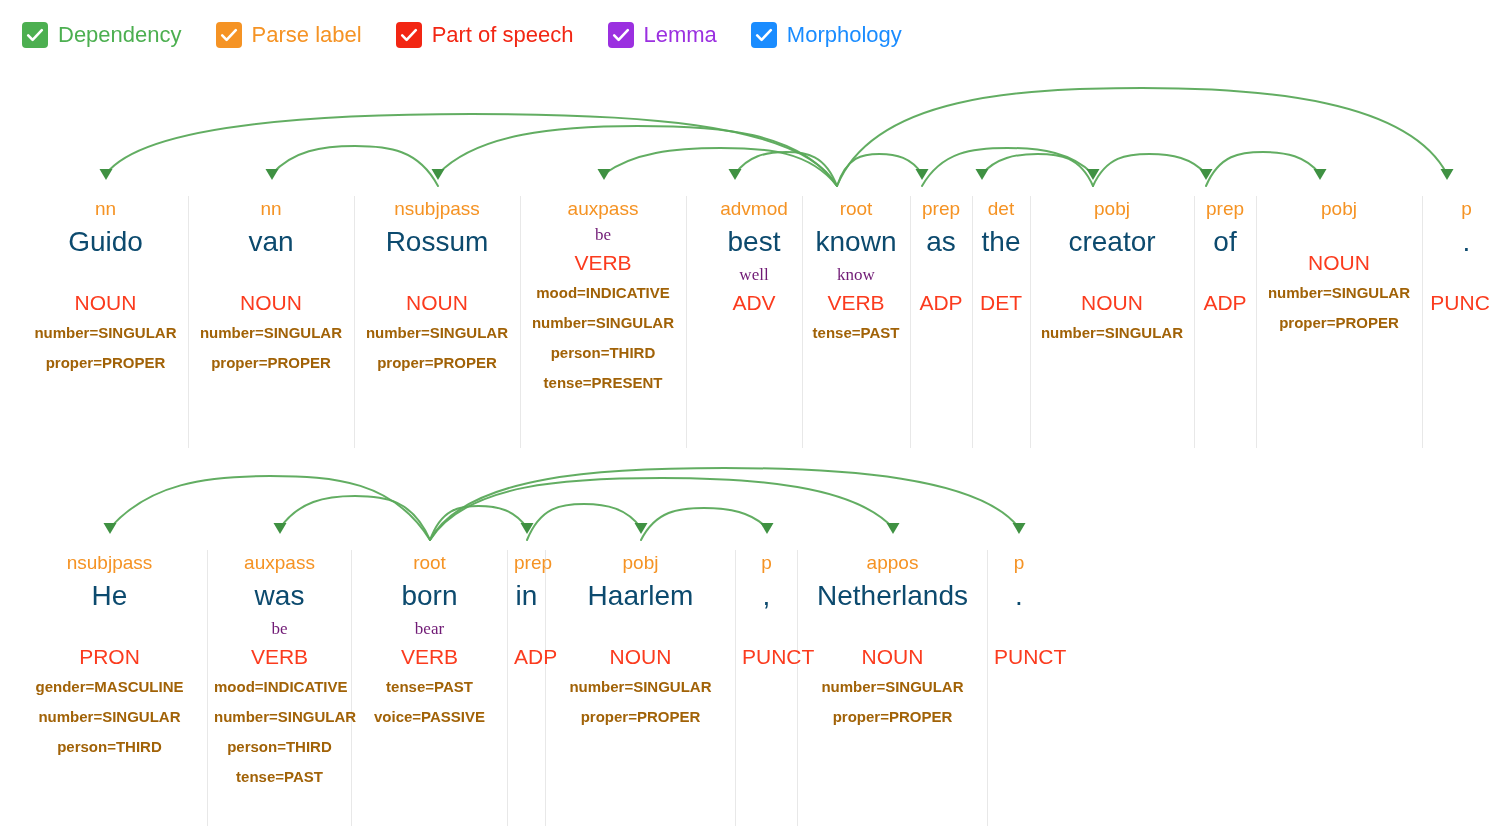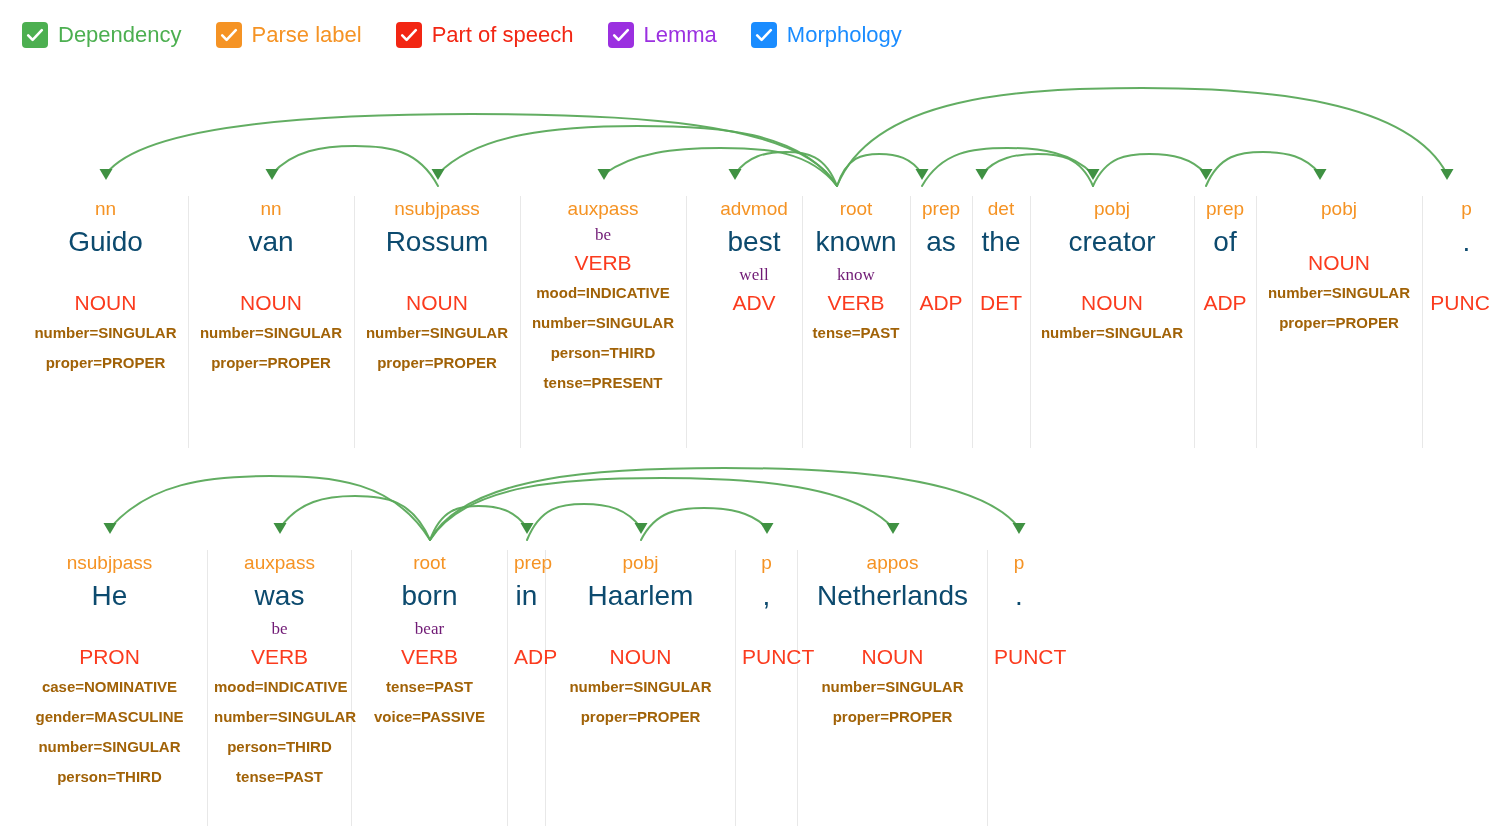--- a/index.html
+++ b/index.html
@@ -253,21 +253,20 @@
           <path d="M 1012.5 83 L 1019 94 L 1025.5 83 Z" fill="#3f9142"></path>
         </svg>
       </div>
       <div class="cols" style="top: 110px;">
         <div style="width: 12px; flex: 0 0 auto;"></div>
         <div class="col" style="width: 196px; flex: 0 0 196px; height: 276px;">
           <div class="c-dep">nsubjpass</div>
           <div class="c-word">He</div>
           <div class="c-lemma empty">-</div>
           <div class="c-pos">PRON</div>
-          <div class="c-morph">case=NOMINATIVE</div>
           <div class="c-morph">gender=MASCULINE</div>
           <div class="c-morph">number=SINGULAR</div>
           <div class="c-morph">person=THIRD</div>
         </div>
         <div class="col" style="width: 144px; flex: 0 0 144px; height: 276px;">
           <div class="c-dep">auxpass</div>
           <div class="c-word">was</div>
           <div class="c-lemma">be</div>
           <div class="c-pos">VERB</div>
           <div class="c-morph">mood=INDICATIVE</div>

